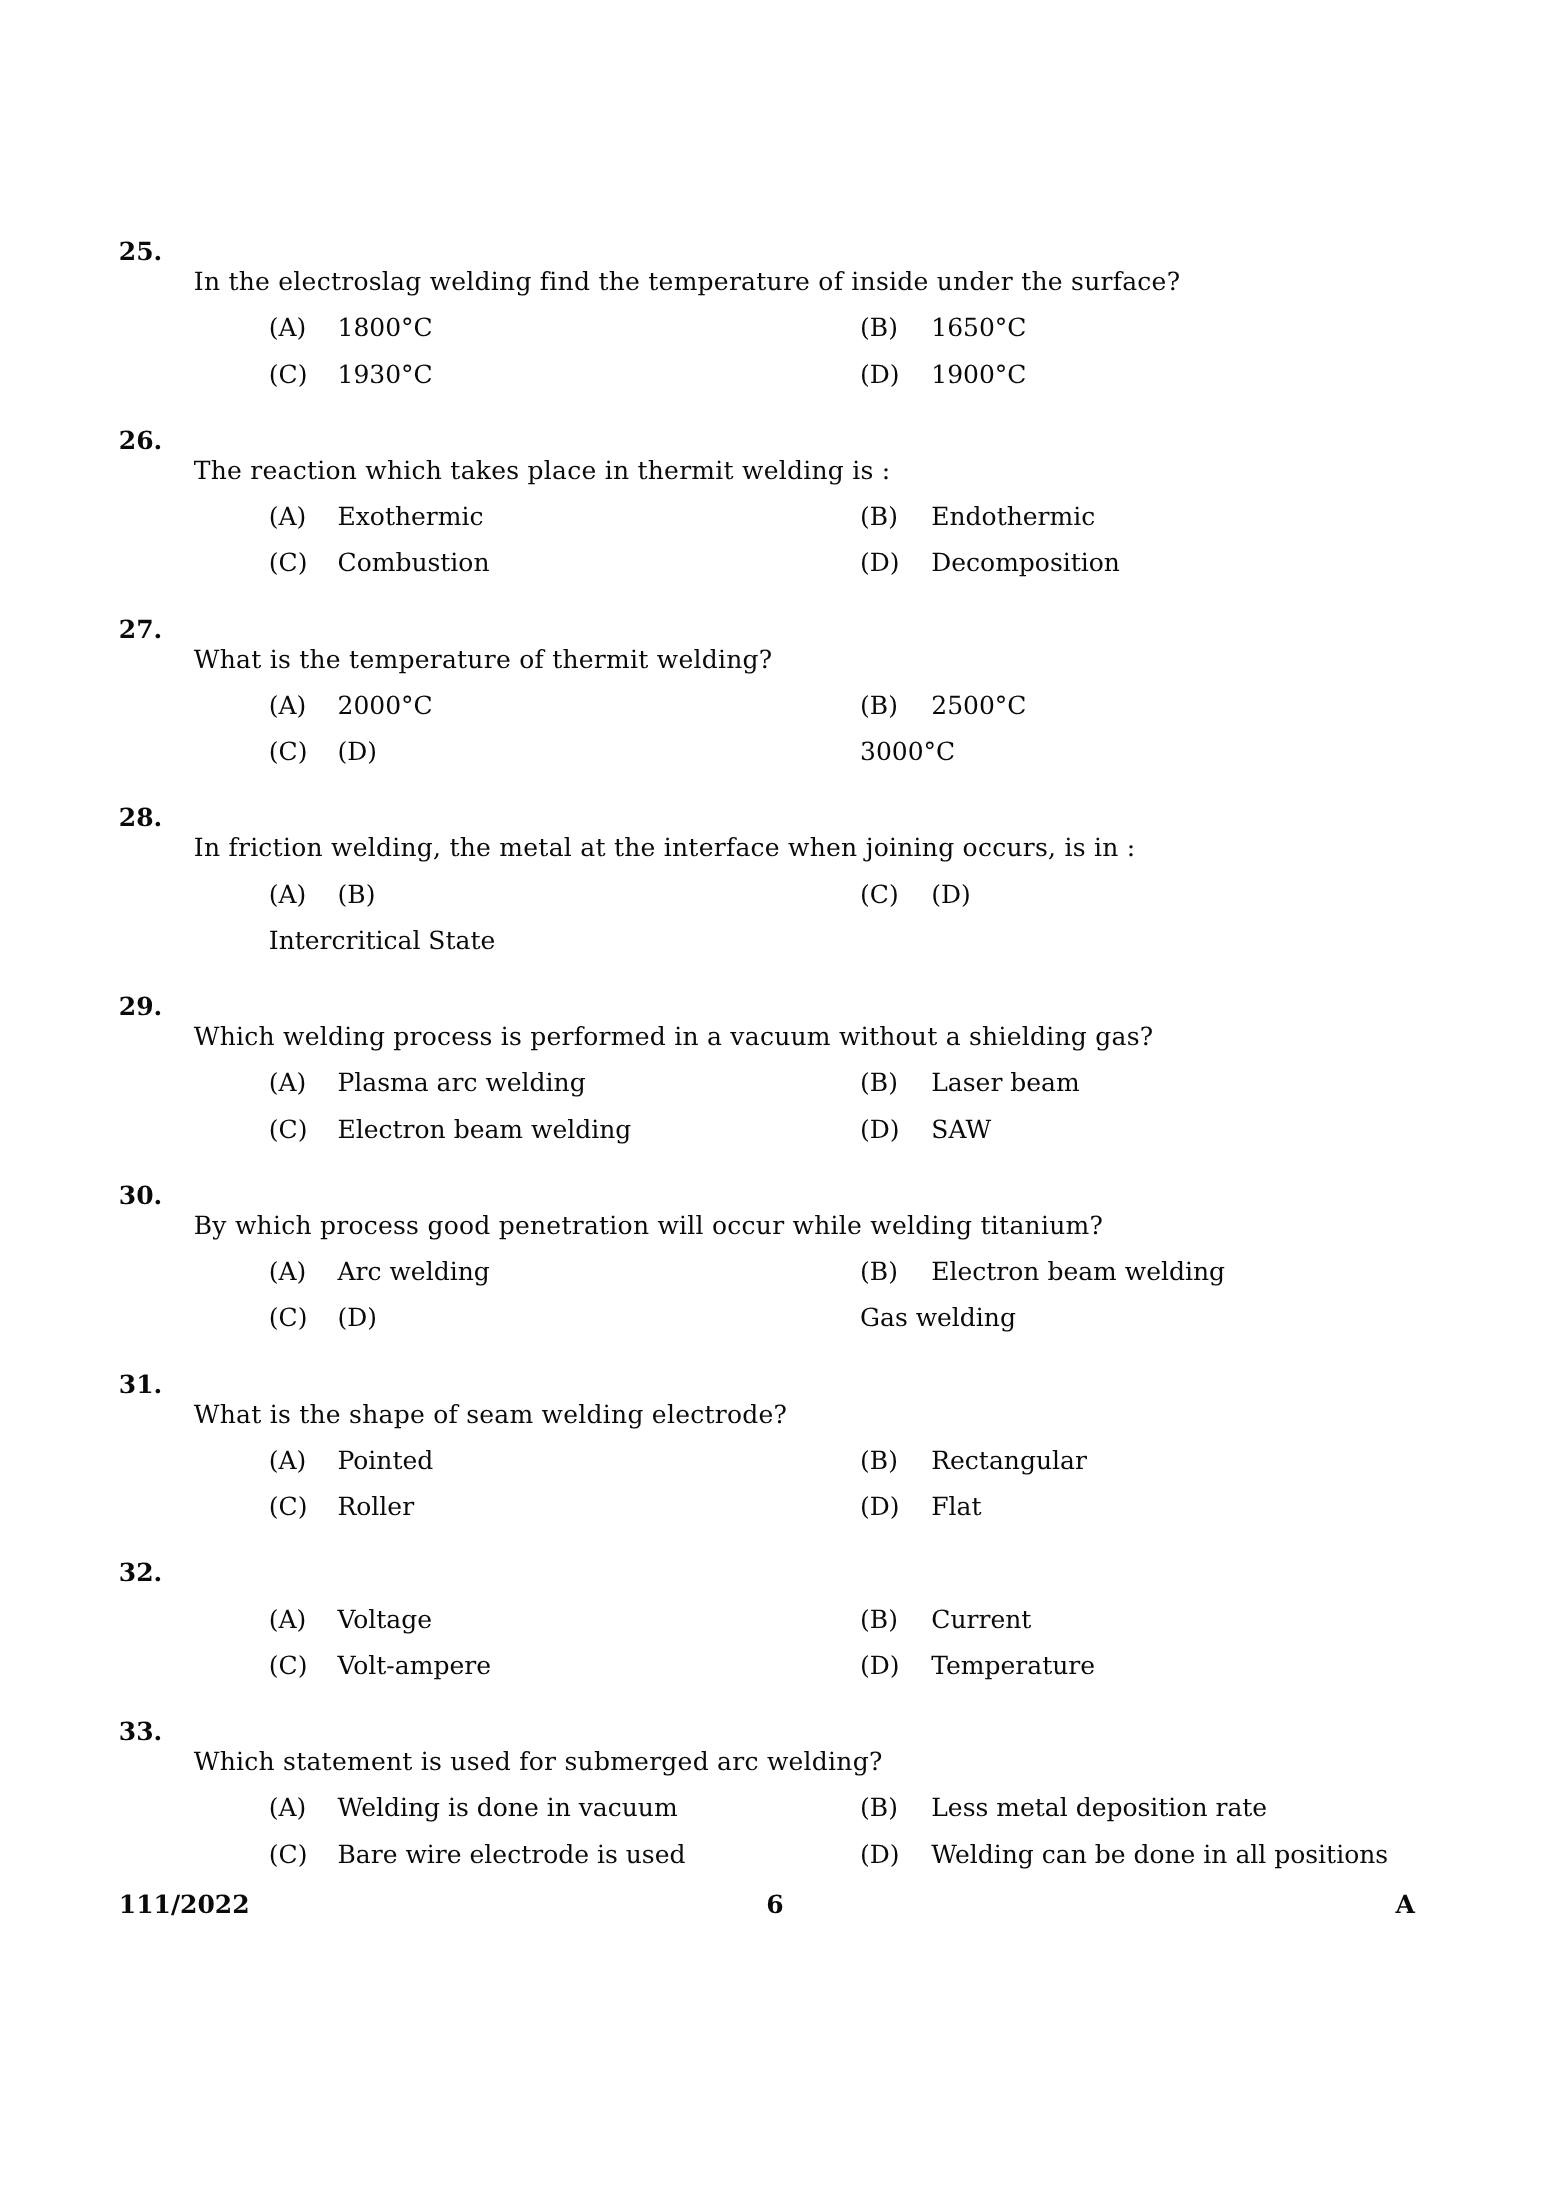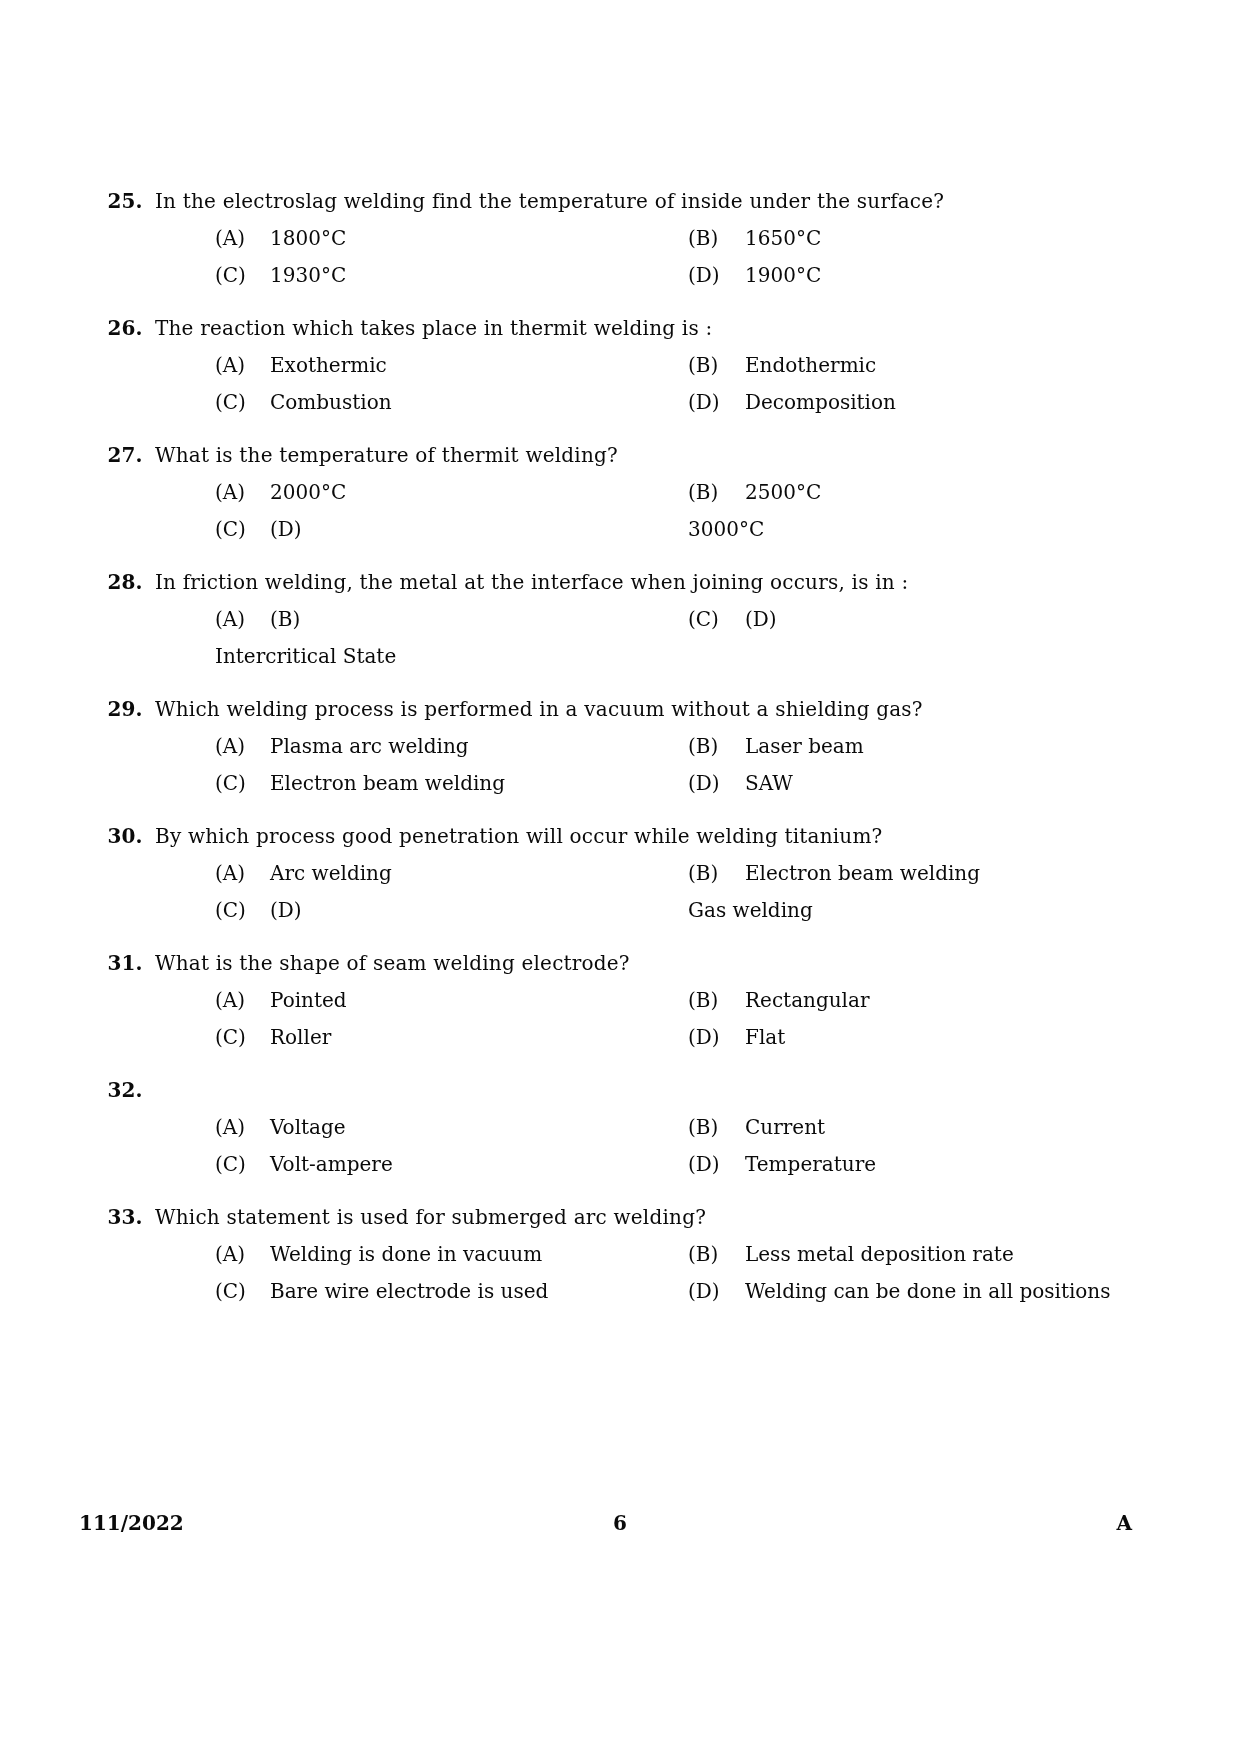--- a/index.html
+++ b/index.html
@@ -6,40 +6,40 @@
   body {
     width: 1240px; height: 1754px;
     background: #ffffff;
     color: #0a0a0a;
     font-family: "DejaVu Serif", "Liberation Serif", serif;
     position: relative;
     overflow: hidden;
   }
   .content { padding: 183px 60px 0 95px; }
   .q { margin-bottom: 16px; }
-  .q-line { display: flex; font-size: 20px; line-height: 37px; text-align: center; }
+  .q-line { display: flex; font-size: 20px; line-height: 37px; }
   .q-num { flex: 0 0 60px; font-weight: bold; }
-  .q-text { letter-spacing: 0.2px; }
+  .q-text { letter-spacing: 0.2px; margin-top: 24px; }
   .opt-grid {
     display: grid;
     grid-template-columns: 55px 418px 57px 465px;
     margin-left: 120px;
     font-size: 20px;
     line-height: 37px;
   }
   .opt-label, .opt-text { white-space: nowrap; }
   .footer {
     position: absolute;
     top: 1508px; left: 0;
     width: 1240px;
     font-size: 20px;
     font-weight: bold;
     line-height: 30px;
   }
-  .f-left { position: absolute; left: 79px; top: 0; }
+  .f-left { position: absolute; left: 95px; top: 0; }
   .f-center { position: absolute; left: 0; right: 0; top: 0; text-align: center; }
   .f-right { position: absolute; right: 108px; top: 0; }
 </style>
 </head>
 <body>
 
 <div class="content">
 
   <section class="q">
     <div class="q-line">

